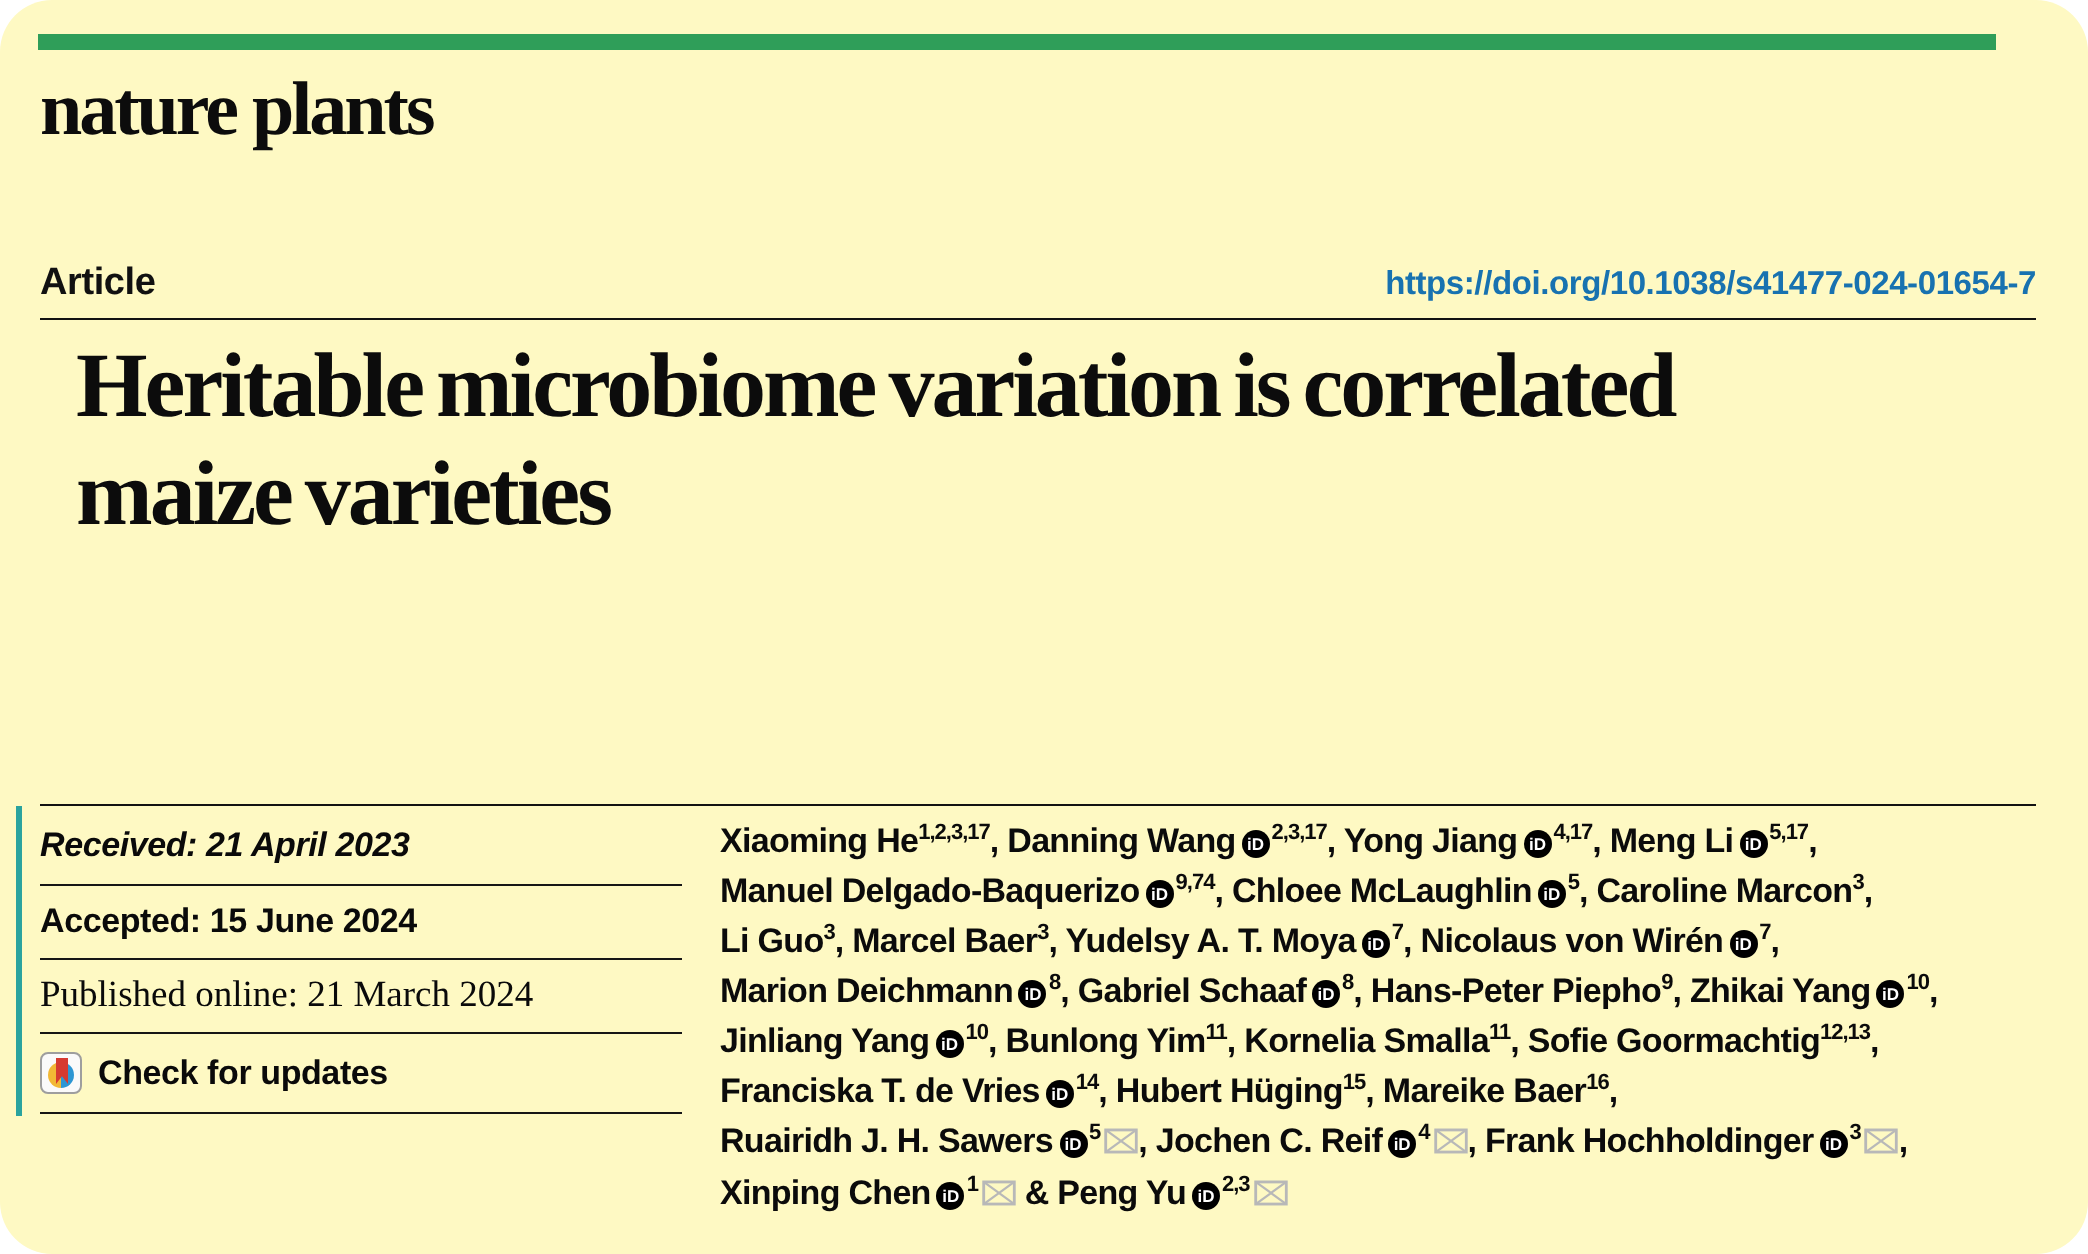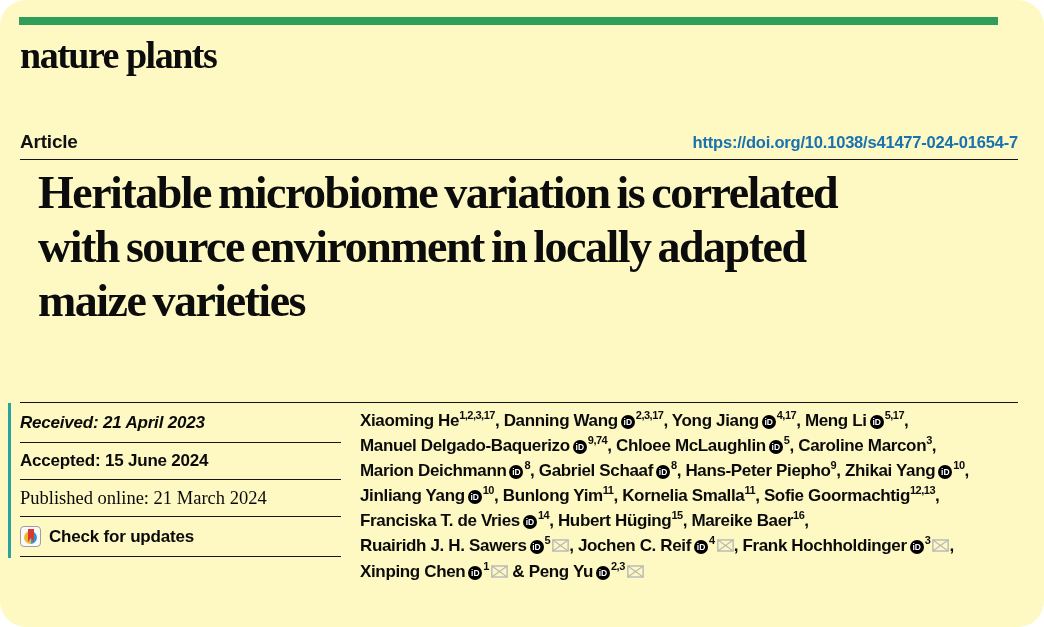--- a/index.html
+++ b/index.html
@@ -108,21 +108,20 @@
 
   <div class="header-row">
     <span class="article-label">Article</span>
     <a class="doi" href="#">https://doi.org/10.1038/s41477-024-01654-7</a>
   </div>
 
   <div class="rule rule-article"></div>
 
   <h1 class="title">
     <span>Heritable microbiome variation is correlated</span>
-    <span>with source environment in locally adapted</span>
     <span>maize varieties</span>
   </h1>
 
   <div class="rule rule-full"></div>
   <div class="teal-edge"></div>
 
   <div class="meta-col">
     <div class="meta-row r1">
       <span>Received: 21 April 2023</span>
     </div>
@@ -137,20 +136,21 @@
         <span class="cm-circle"></span>
         <span class="cm-ribbon"></span>
       </span>
       <span>Check for updates</span>
     </div>
   </div>
 
   <div class="authors" id="authors">
       <div class="author-line"><span class="author-name">Xiaoming He</span><sup class="aff">1,2,3,17</sup>, <span class="author-name">Danning Wang</span><span class="orcid">iD</span><sup class="aff">2,3,17</sup>, <span class="author-name">Yong Jiang</span><span class="orcid">iD</span><sup class="aff">4,17</sup>, <span class="author-name">Meng Li</span><span class="orcid">iD</span><sup class="aff">5,17</sup>,</div>
       <div class="author-line"><span class="author-name">Manuel Delgado-Baquerizo</span><span class="orcid">iD</span><sup class="aff">9,74</sup>, <span class="author-name">Chloee McLaughlin</span><span class="orcid">iD</span><sup class="aff">5</sup>, <span class="author-name">Caroline Marcon</span><sup class="aff">3</sup>,</div>
+      <div class="author-line"><span class="author-name">Li Guo</span><sup class="aff">3</sup>, <span class="author-name">Marcel Baer</span><sup class="aff">3</sup>, <span class="author-name">Yudelsy A. T. Moya</span><span class="orcid">iD</span><sup class="aff">7</sup>, <span class="author-name">Nicolaus von Wirén</span><span class="orcid">iD</span><sup class="aff">7</sup>,</div>
       <div class="author-line"><span class="author-name">Marion Deichmann</span><span class="orcid">iD</span><sup class="aff">8</sup>, <span class="author-name">Gabriel Schaaf</span><span class="orcid">iD</span><sup class="aff">8</sup>, <span class="author-name">Hans-Peter Piepho</span><sup class="aff">9</sup>, <span class="author-name">Zhikai Yang</span><span class="orcid">iD</span><sup class="aff">10</sup>,</div>
       <div class="author-line"><span class="author-name">Jinliang Yang</span><span class="orcid">iD</span><sup class="aff">10</sup>, <span class="author-name">Bunlong Yim</span><sup class="aff">11</sup>, <span class="author-name">Kornelia Smalla</span><sup class="aff">11</sup>, <span class="author-name">Sofie Goormachtig</span><sup class="aff">12,13</sup>,</div>
       <div class="author-line"><span class="author-name">Franciska T. de Vries</span><span class="orcid">iD</span><sup class="aff">14</sup>, <span class="author-name">Hubert Hüging</span><sup class="aff">15</sup>, <span class="author-name">Mareike Baer</span><sup class="aff">16</sup>,</div>
       <div class="author-line"><span class="author-name">Ruairidh J. H. Sawers</span><span class="orcid">iD</span><sup class="aff">5</sup><span class="mail"><svg viewBox="0 0 24 18" width="17" height="13">
             <rect x="1.2" y="1.2" width="21.6" height="15.6" fill="none" stroke="#b8b8b8" stroke-width="2"></rect>
             <path d="M1.2 1.2 L22.8 16.8 M22.8 1.2 L1.2 16.8" fill="none" stroke="#b8b8b8" stroke-width="1.6"></path>
           </svg></span>, <span class="author-name">Jochen C. Reif</span><span class="orcid">iD</span><sup class="aff">4</sup><span class="mail"><svg viewBox="0 0 24 18" width="17" height="13">
             <rect x="1.2" y="1.2" width="21.6" height="15.6" fill="none" stroke="#b8b8b8" stroke-width="2"></rect>
             <path d="M1.2 1.2 L22.8 16.8 M22.8 1.2 L1.2 16.8" fill="none" stroke="#b8b8b8" stroke-width="1.6"></path>
           </svg></span>, <span class="author-name">Frank Hochholdinger</span><span class="orcid">iD</span><sup class="aff">3</sup><span class="mail"><svg viewBox="0 0 24 18" width="17" height="13">

